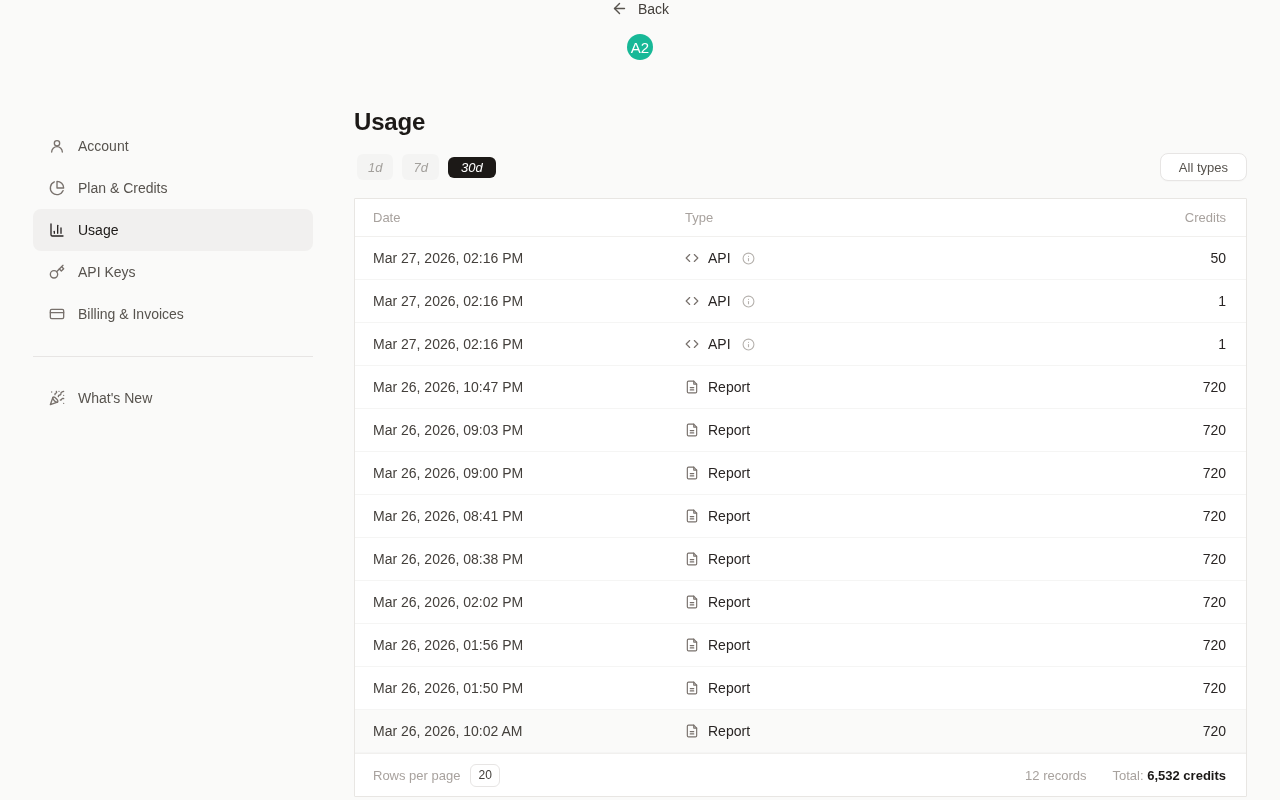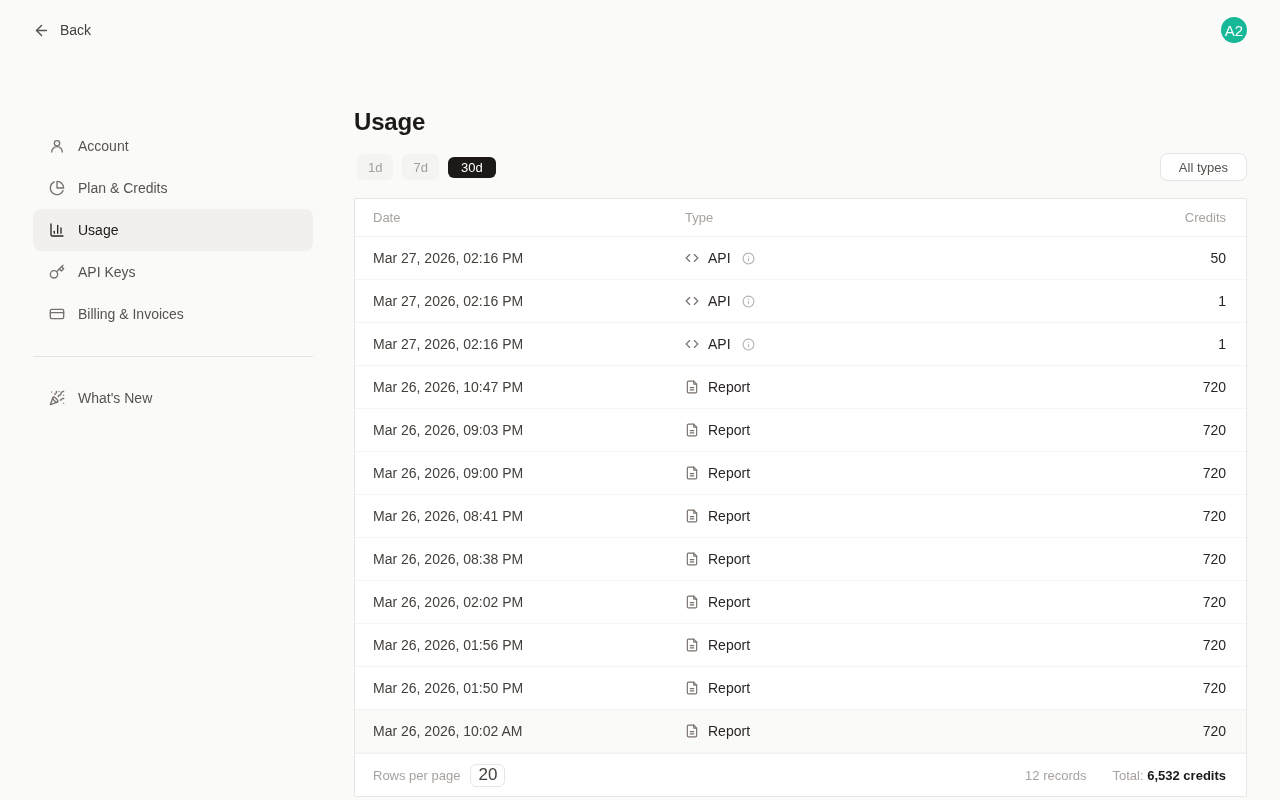--- a/index.html
+++ b/index.html
@@ -10,21 +10,22 @@
     color: #1c1917;
     position: relative;
     overflow: hidden;
   }
   svg { display: block; }
 
   
   .topbar {
     position: absolute; top: 0; left: 0; right: 0; height: 60px;
     display: flex; align-items: center; justify-content: space-between;
-    padding: 12px 33px;
+    padding: 0 33px;
+    flex-direction: column;
   }
   .back-btn {
     display: flex; align-items: center; gap: 10px;
     font-size: 14px; color: #44403c; cursor: pointer;
     background: none; border: none; font-family: inherit;
   }
   .back-btn .icon { color: #57534e; }
   .avatar {
     width: 26px; height: 26px; border-radius: 50%;
     display: flex; align-items: center; justify-content: center;
@@ -47,21 +48,21 @@
   .main { position: absolute; left: 354px; top: 0; width: 893px; }
   .page-title { margin-top: 108px; font-size: 24px; line-height: 28px; font-weight: 700; letter-spacing: -0.2px; }
 
   .controls {
     margin-top: 17px; display: flex; align-items: center; justify-content: space-between;
     padding-left: 3px;
   }
   .range-group { display: flex; align-items: center; gap: 9px; }
   .range-btn {
     height: 26px; padding: 0 11px; border-radius: 6px; border: none;
-    background: #f4f4f3; color: #a3a09c; font-size: 13px; font-family: inherit; cursor: pointer;
+    background: #f4f4f3; color: #a3a09c; font-size: 13px; font-family: inherit; cursor: pointer; font-style: italic;
   }
   .range-btn.active { background: #1c1917; color: #ffffff; font-weight: 500; padding: 0 13px; height: 21px; }
   .type-filter-btn {
     height: 28px; padding: 0 18px; border-radius: 8px;
     background: #ffffff; border: 1px solid #e7e5e4; color: #57534e;
     font-size: 13px; font-family: inherit; cursor: pointer;
     box-shadow: 0 1px 1px rgba(0,0,0,0.02);
   }
 
   
@@ -79,21 +80,21 @@
   .td-date { font-size: 14px; color: #44403c; }
   .td-type { display: flex; align-items: center; gap: 9px; font-size: 14px; color: #292524; }
   .td-type .type-icon { color: #78716c; }
   .td-type .info { color: #b5b1ad; margin-left: 2px; }
   .td-credits { font-size: 14px; color: #292524; }
 
   .tfoot { height: 43px; border-top: 1px solid #f1f0ee; display: flex; align-items: center; justify-content: space-between; padding: 0 20px 0 18px; }
   .rpp { display: flex; align-items: center; gap: 10px; font-size: 13px; color: #a8a29e; }
   .rpp-box {
     min-width: 28px; height: 23px; padding: 0 7px; border: 1px solid #e7e5e4; border-radius: 6px;
-    background: #ffffff; color: #44403c; font-size: 17px; font-family: inherit;
+    background: #ffffff; color: #44403c; font-size: 12px; font-family: inherit;
     display: flex; align-items: center; justify-content: center; cursor: pointer;
   }
   .foot-right { display: flex; align-items: center; gap: 26px; font-size: 13px; color: #a8a29e; }
   .total-wrap { color: #a8a29e; }
   .total-value { color: #1c1917; font-weight: 700; }
 </style>
 </head>
 <body>
 
 <div class="topbar">

